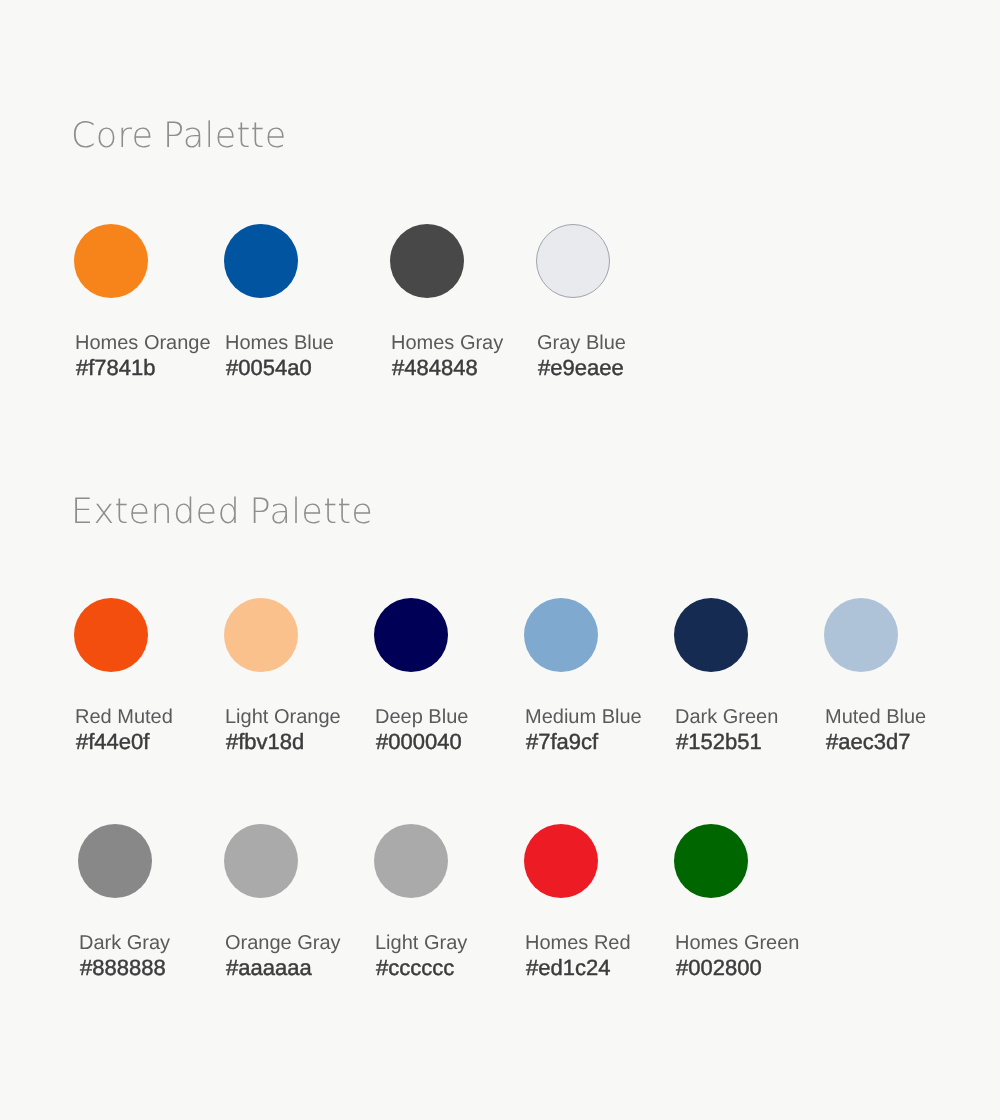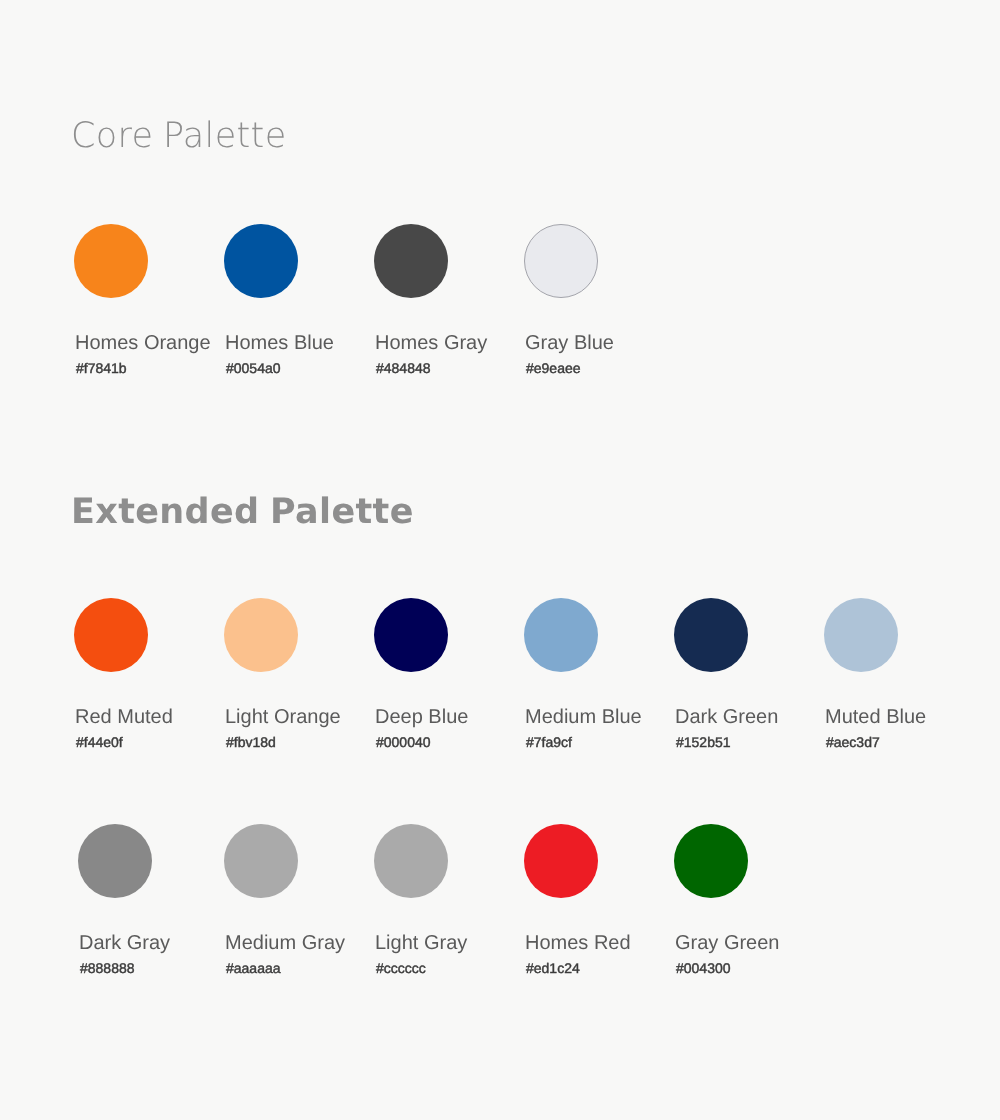--- a/index.html
+++ b/index.html
@@ -25,42 +25,42 @@
     font-family:"DejaVu Sans", sans-serif;
     font-size:35px;
     font-weight:300;
     letter-spacing:0.35px;
     word-spacing:-2px;
     line-height:40px;
     color:#8e8e8e;
     white-space:nowrap;
   }
   #section-title-core     { top:116px; }
-  #section-title-extended { top:492px;font-weight:bold; }
+  #section-title-extended { top:492px; }
 
   .swatch-row { position:absolute; left:74px; height:160px; }
   .swatch     { position:absolute; top:0; width:150px; height:160px; }
 
   .dot {
     position:absolute; left:0; top:0;
     width:74px; height:74px;
     border-radius:50%;
     background:#cccccc;
   }
   .dot.outlined { border:1px solid #a3a4ab; box-sizing:border-box; }
 
   .sw-name {
     position:absolute; left:1px; top:109px;
     font-size:20px; font-weight:400; line-height:20px;
     color:#5a5a5a; white-space:nowrap;
   }
   
   .sw-hex {
     position:absolute; left:2px; top:134px;
-    font-size:14px; font-weight:700; line-height:20px;
+    font-size:22px; font-weight:700; line-height:20px;
     color:#3c3c3c;
     white-space:nowrap;
   }
   @supports (-webkit-text-stroke: 0.45px #3c3c3c) {
     .sw-hex { font-weight:400; -webkit-text-stroke:0.45px #3c3c3c; }
   }
 </style>
 </head>
 <body>
 
@@ -79,26 +79,26 @@
       <div class="swatch" style="left:0px">
         <div class="dot" style="background: rgb(247, 132, 27);"></div>
         <div class="sw-name">Homes Orange</div>
         <div class="sw-hex">#f7841b</div>
       </div>
       <div class="swatch" style="left:150px">
         <div class="dot" style="background: rgb(0, 84, 160);"></div>
         <div class="sw-name">Homes Blue</div>
         <div class="sw-hex">#0054a0</div>
       </div>
-      <div class="swatch" style="left:300px">
+      <div class="swatch" style="left:316px">
         <div class="dot" style="background: rgb(72, 72, 72);"></div>
         <div class="sw-name">Homes Gray</div>
         <div class="sw-hex">#484848</div>
       </div>
-      <div class="swatch" style="left:450px">
+      <div class="swatch" style="left:462px">
         <div class="dot outlined" style="background: rgb(233, 234, 238);"></div>
         <div class="sw-name">Gray Blue</div>
         <div class="sw-hex">#e9eaee</div>
       </div>
     </div>
     <div class="swatch-row" style="top:598px">
       <div class="swatch" style="left:0px">
         <div class="dot" style="background: rgb(244, 78, 15);"></div>
         <div class="sw-name">Red Muted</div>
         <div class="sw-hex">#f44e0f</div>
@@ -130,34 +130,34 @@
       </div>
     </div>
     <div class="swatch-row" style="top:824px">
       <div class="swatch" style="left:4px">
         <div class="dot" style="background: rgb(136, 136, 136);"></div>
         <div class="sw-name">Dark Gray</div>
         <div class="sw-hex">#888888</div>
       </div>
       <div class="swatch" style="left:150px">
         <div class="dot" style="background: rgb(170, 170, 170);"></div>
-        <div class="sw-name">Medium Gray</div>
+        <div class="sw-name">Orange Gray</div>
         <div class="sw-hex">#aaaaaa</div>
       </div>
       <div class="swatch" style="left:300px">
         <div class="dot" style="background: rgb(170, 170, 170);"></div>
         <div class="sw-name">Light Gray</div>
         <div class="sw-hex">#cccccc</div>
       </div>
       <div class="swatch" style="left:450px">
         <div class="dot" style="background: rgb(237, 28, 36);"></div>
         <div class="sw-name">Homes Red</div>
         <div class="sw-hex">#ed1c24</div>
       </div>
       <div class="swatch" style="left:600px">
         <div class="dot" style="background: rgb(0, 102, 0);"></div>
-        <div class="sw-name">Gray Green</div>
-        <div class="sw-hex">#004300</div>
+        <div class="sw-name">Homes Green</div>
+        <div class="sw-hex">#002800</div>
       </div>
     </div>
   </div>
 
 </div>
 
 </body></html>

